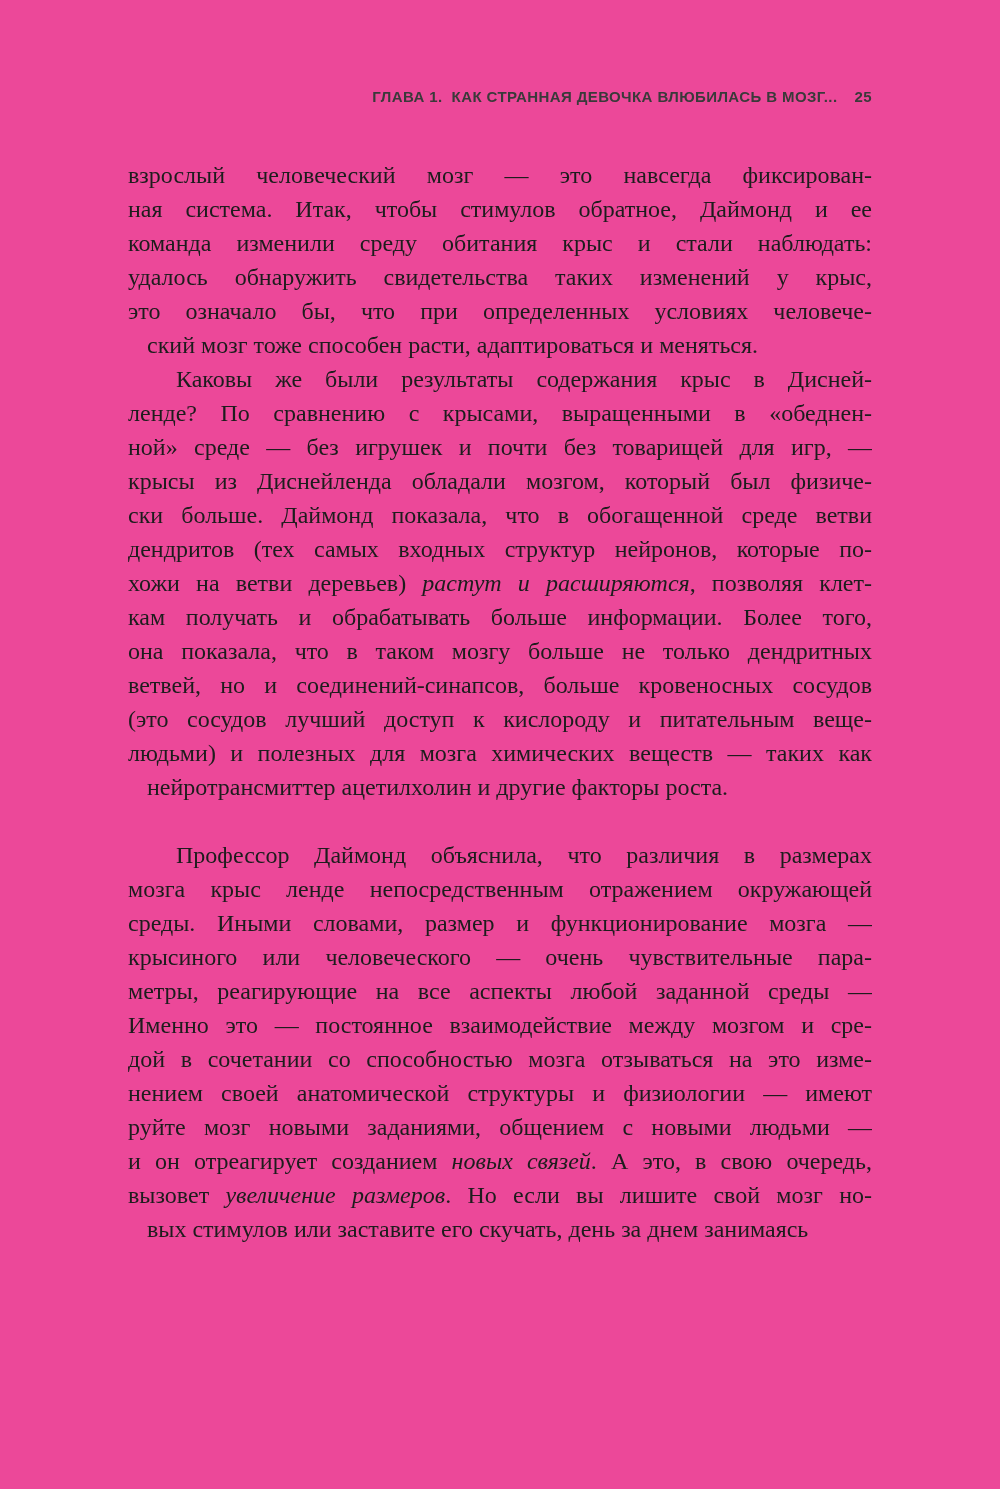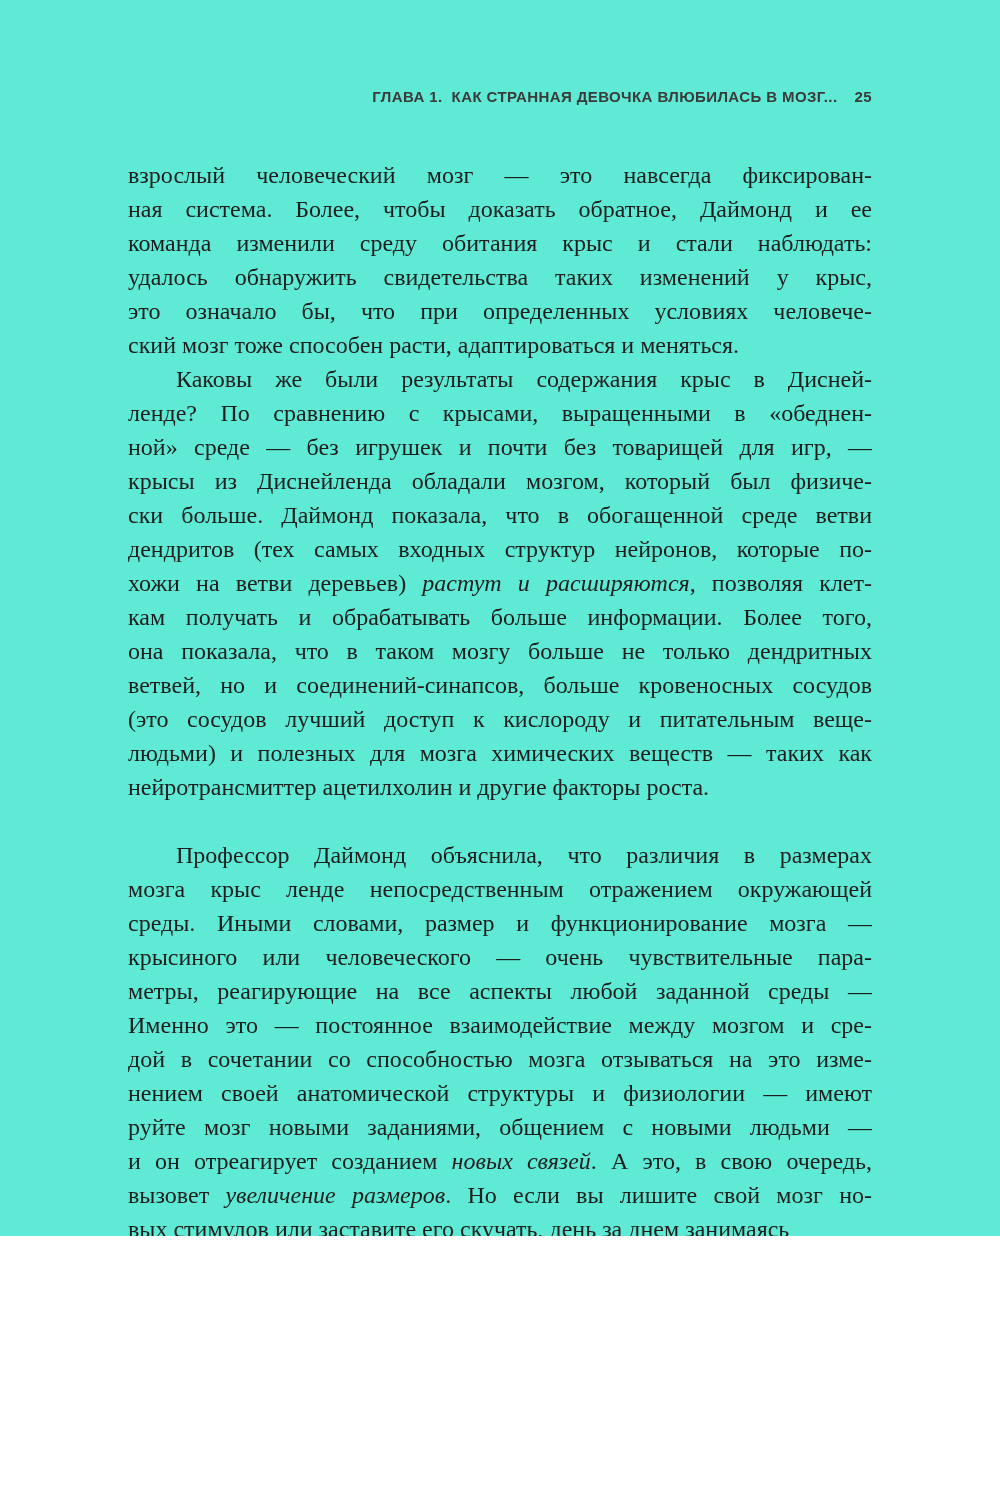--- a/index.html
+++ b/index.html
@@ -3,22 +3,22 @@
 <meta charset="utf-8">
 <style>
   html, body {
     margin: 0;
     padding: 0;
     background: #ffffff;
   }
   .page {
     position: relative;
     width: 1000px;
-    height: 1236px;
-    background: #5eead4;
+    height: 1489px;
+    background: #ec4899;
     overflow: hidden;
     font-family: "Liberation Serif", "DejaVu Serif", serif;
   }
   .running-header {
     position: absolute;
     left: 128px;
     top: 88px;
     width: 744px;
     display: flex;
     justify-content: flex-end;
@@ -45,39 +45,40 @@
   .para.space-before { margin-top: 34px; }
   .line {
     text-align: justify;
     text-align-last: justify;
     height: 34px;
     overflow: hidden;
     white-space: normal;
   }
   .line.last {
     text-align-last: left;
+    margin-left: 19px;
   }
   .line.indent { text-indent: 48px; }
   .it { font-style: italic; }
 </style>
 </head>
 <body>
 
 <div class="page">
 
   <div class="running-header">
     <span class="chapter-label">ГЛАВА 1.</span>
     <span class="chapter-title">КАК СТРАННАЯ ДЕВОЧКА ВЛЮБИЛАСЬ В МОЗГ...</span>
     <span class="page-number">25</span>
   </div>
 
   <div class="page-body">
       <div class="para">
         <div class="line"><span>взрослый человеческий мозг — это навсегда фиксирован-</span></div>
-        <div class="line"><span>ная система. Более, чтобы доказать обратное, Даймонд и ее</span></div>
+        <div class="line"><span>ная система. Итак, чтобы стимулов обратное, Даймонд и ее</span></div>
         <div class="line"><span>команда изменили среду обитания крыс и стали наблюдать:</span></div>
         <div class="line"><span>удалось обнаружить свидетельства таких изменений у крыс,</span></div>
         <div class="line"><span>это означало бы, что при определенных условиях человече-</span></div>
         <div class="line last"><span>ский мозг тоже способен расти, адаптироваться и меняться.</span></div>
       </div>
       <div class="para">
         <div class="line indent"><span>Каковы же были результаты содержания крыс в Дисней-</span></div>
         <div class="line"><span>ленде? По сравнению с крысами, выращенными в «обеднен-</span></div>
         <div class="line"><span>ной» среде — без игрушек и почти без товарищей для игр, —</span></div>
         <div class="line"><span>крысы из Диснейленда обладали мозгом, который был физиче-</span></div>

